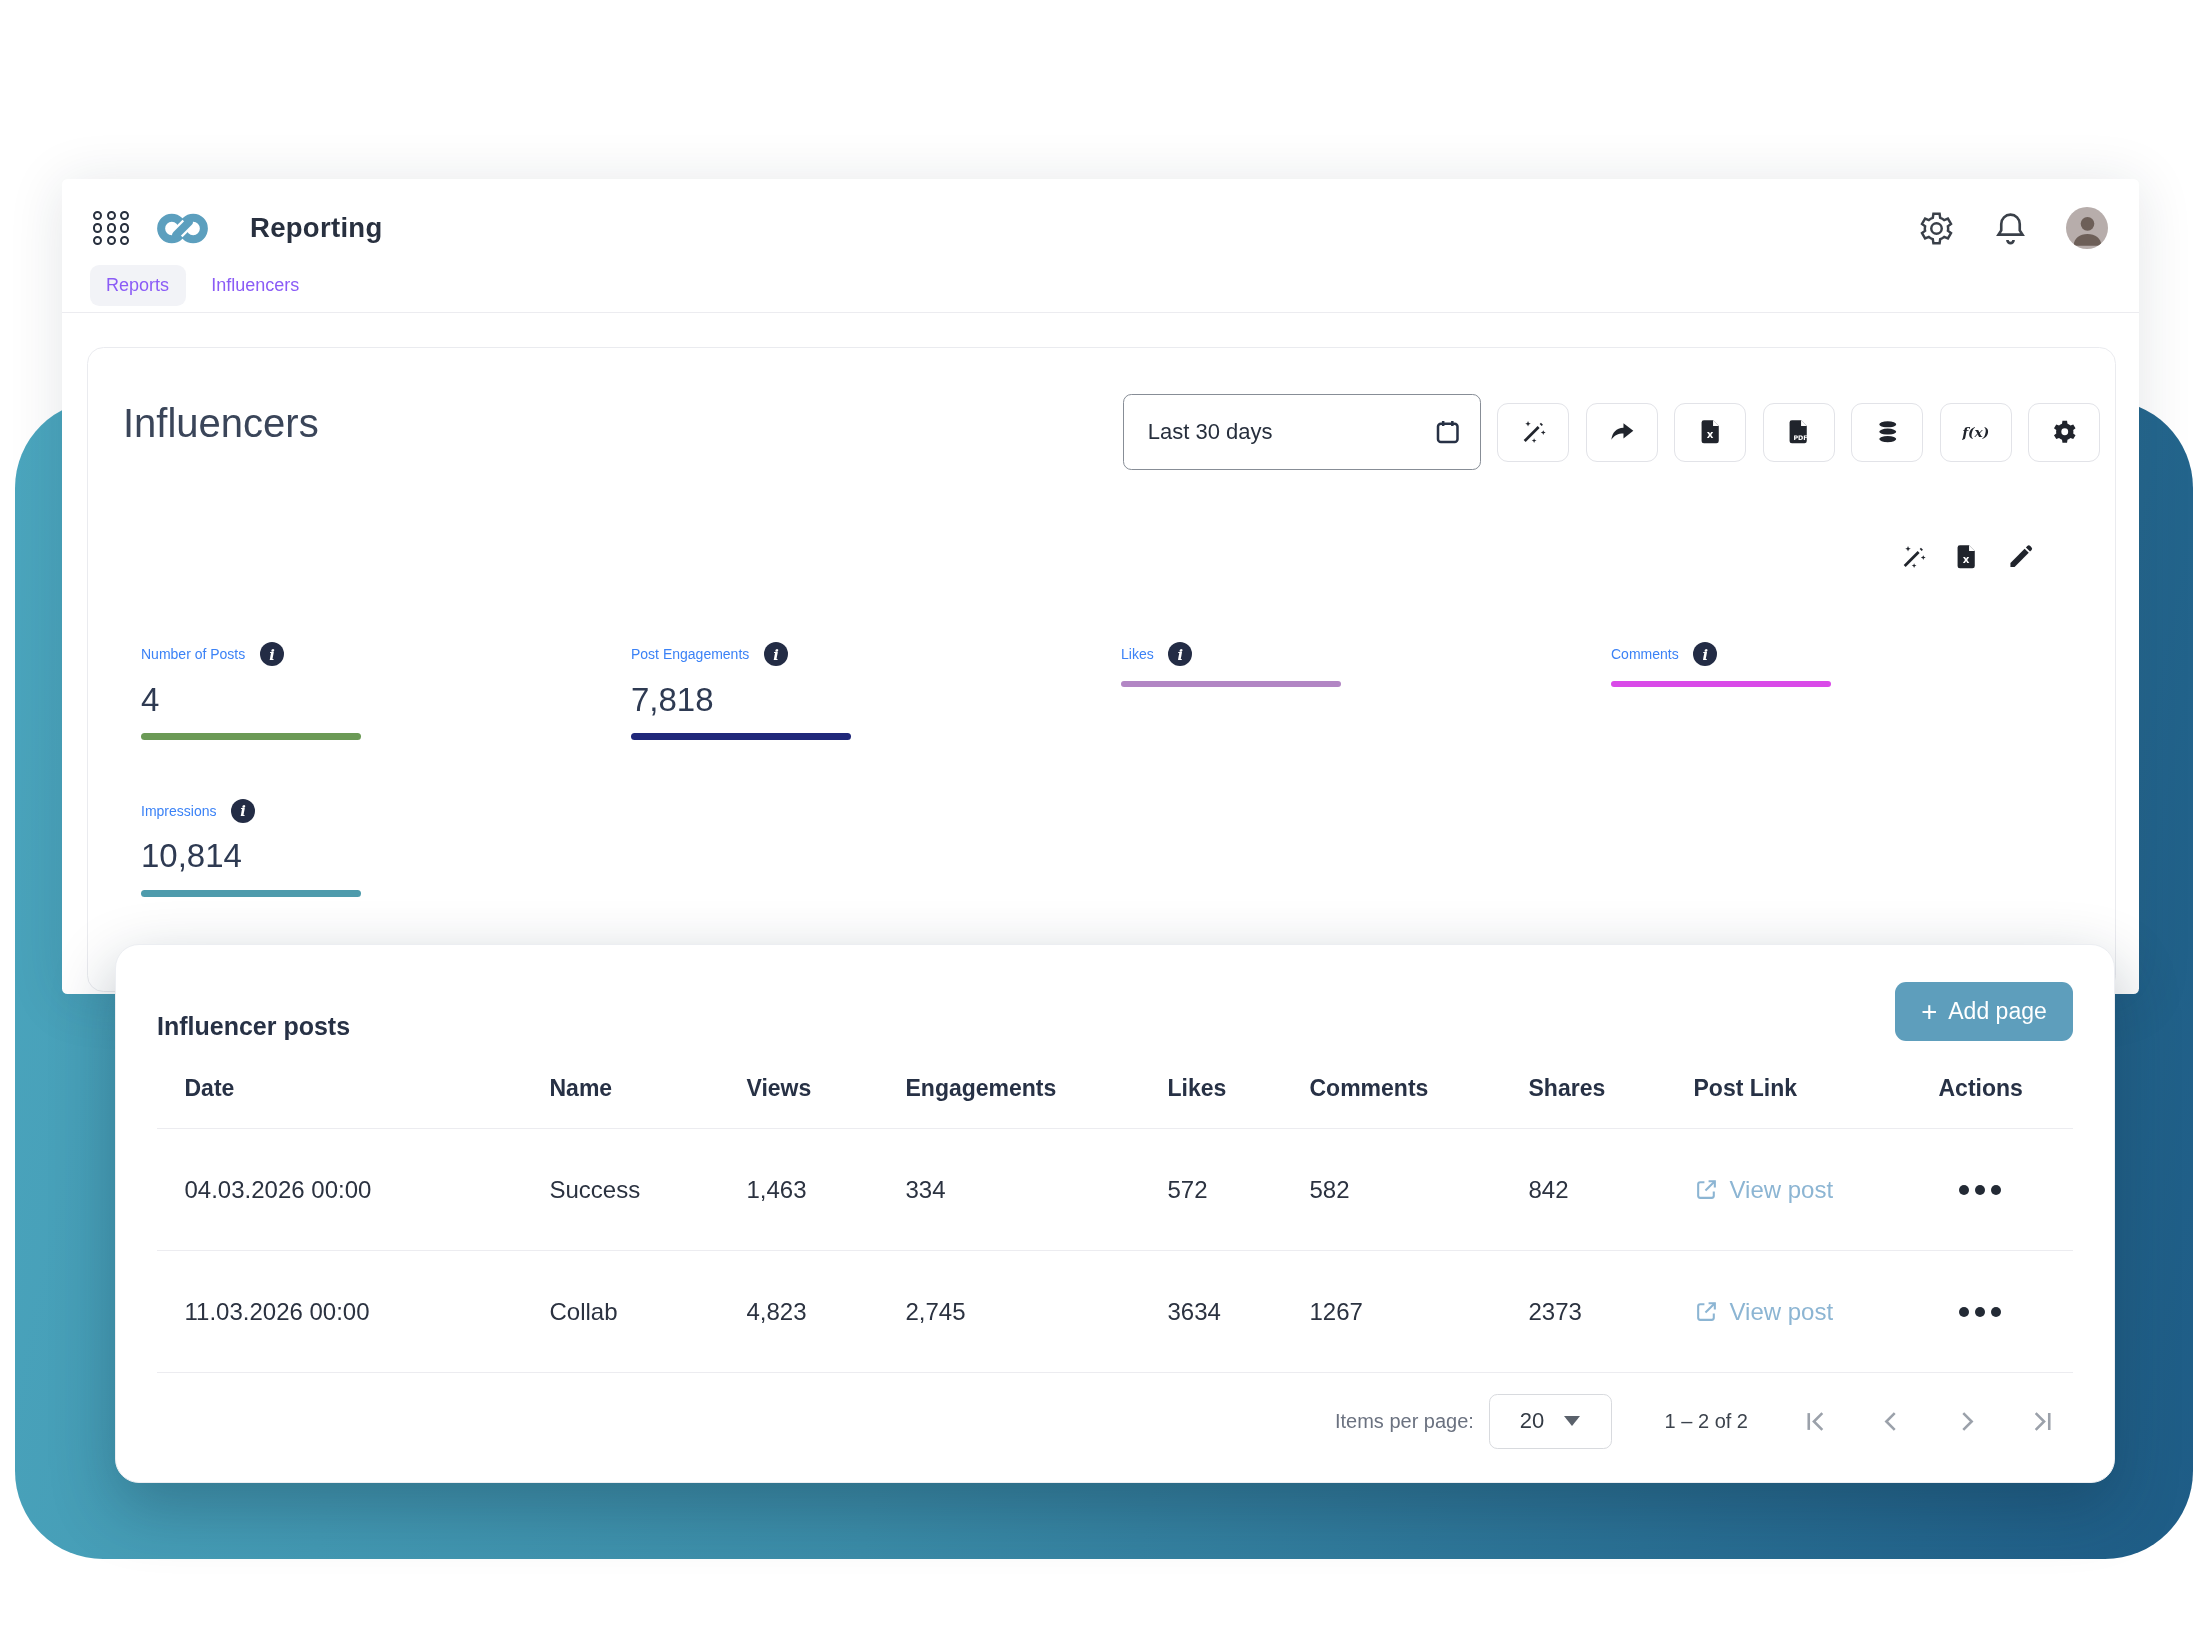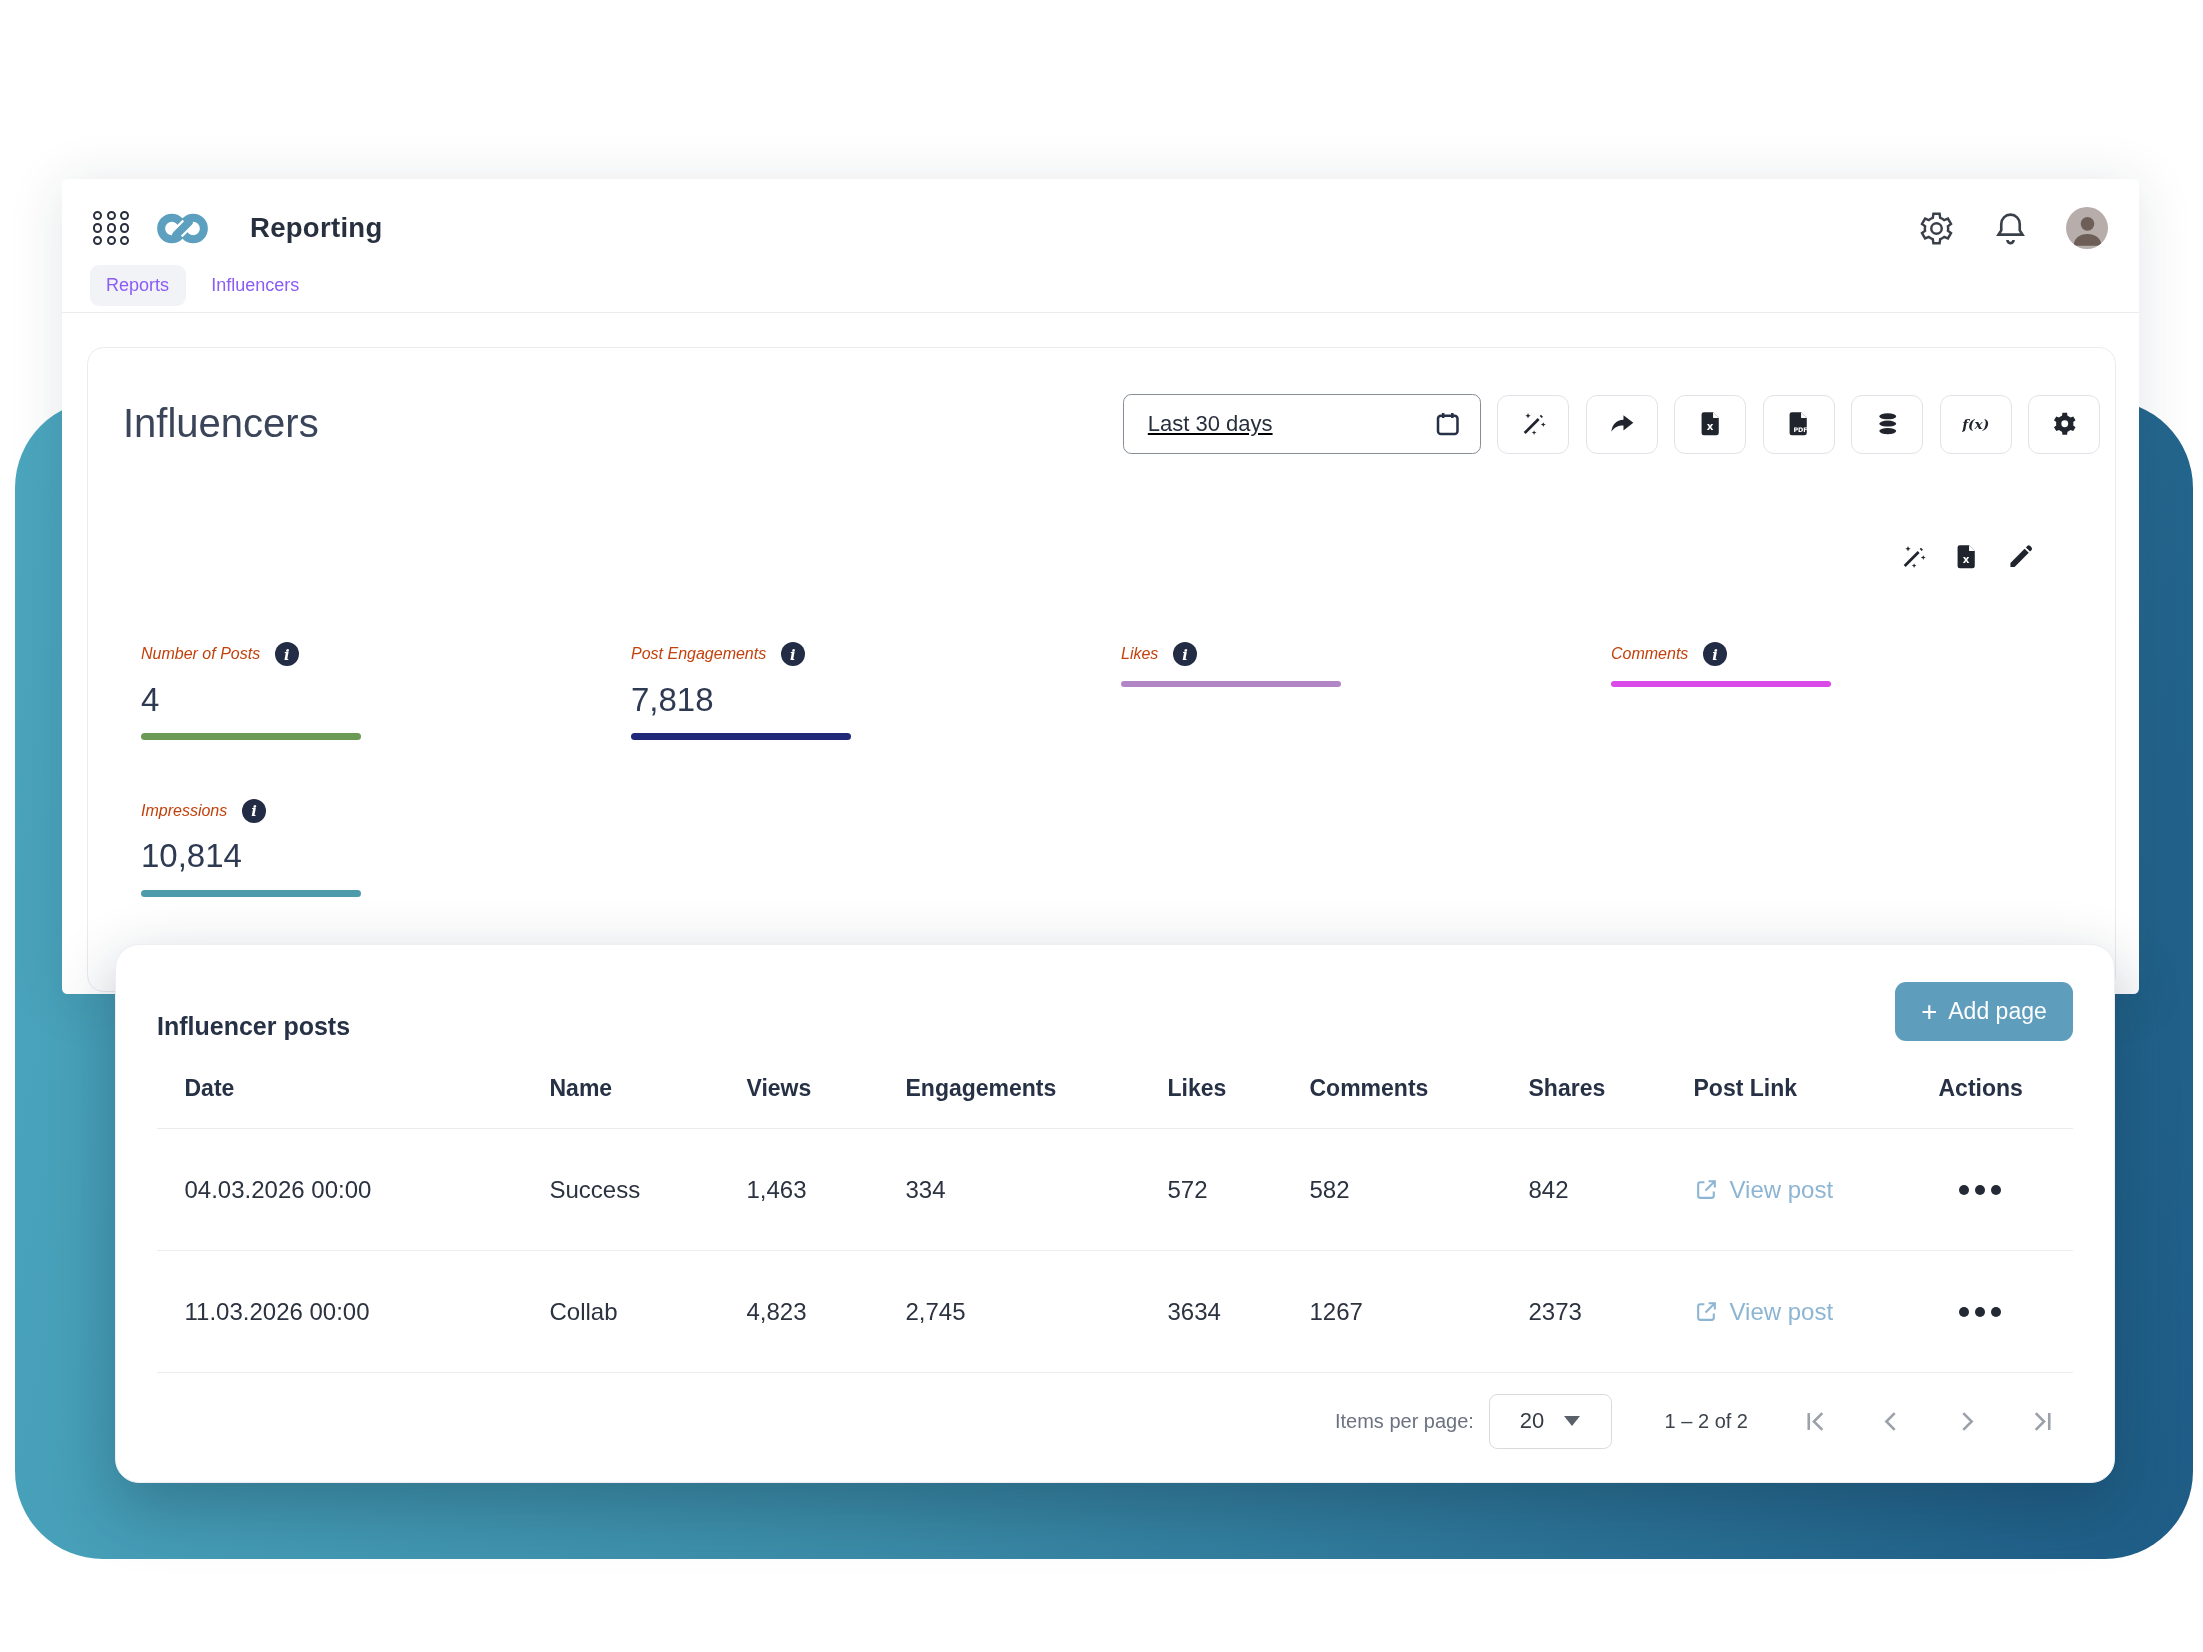--- a/index.html
+++ b/index.html
@@ -29,35 +29,35 @@
     border-bottom:0.9px solid #ececf0; display:flex; align-items:center; padding:0 27.5px; gap:9.2px; }
   .crumb { font-size:18px; color:#8b5cf6; padding:10px 16.5px; border-radius:9.2px; }
   .crumb.active { background:#f2f3f7; }
 
   
   .report-card { position:absolute; left:25px; top:168px; width:2029px; height:645px;
     background:#fff; border:0.9px solid #eaebef; border-radius:16.5px; }
   .report-title { position:absolute; left:35px; top:53px; font-size:40px; font-weight:400; color:#3a4559; }
 
   .toolbar { position:absolute; top:46px; right:14.7px; display:flex; gap:16.5px; align-items:center; }
-  .date-input { width:358px; height:60px; border:1.5px solid #878d96; border-radius:8.3px;
-    display:flex; align-items:center; padding:0 18.4px 0 24px; background:#fff;text-decoration:underline; }
+  .date-input { width:358px; height:76px; border:1.5px solid #878d96; border-radius:8.3px;
+    display:flex; align-items:center; padding:0 18.4px 0 24px; background:#fff; }
   .date-input .dtxt { font-size:22px; color:#272f3d; }
   .date-input svg { margin-left:auto; width:27.5px; height:27.5px; }
   .tool-btn { width:72px; height:59px; border:0.9px solid #e2e3e8; border-radius:11px; background:#fff;
     display:flex; align-items:center; justify-content:center; }
   .tool-btn svg { width:27.5px; height:27.5px; }
 
   .widget-actions { position:absolute; top:195px; right:81px; display:flex; gap:26px; align-items:center; }
   .widget-actions svg { width:27.5px; height:27.5px; }
 
   .metrics { position:absolute; left:53px; top:294px; display:grid;
     grid-template-columns:repeat(4,490px); row-gap:59px; }
   .metric-label-row { display:flex; align-items:center; gap:14.7px; }
-  .metric-label { font-size:16px; font-weight:500; color:#c2410c;font-style:italic; }
+  .metric-label { font-size:14px; font-weight:500; color:#3b82f6; }
   .info-icon { width:24px; height:24px; border-radius:50%; background:#232c45; color:#fff;
     display:flex; align-items:center; justify-content:center; font-size:14.7px; font-weight:bold;
     font-family:"DejaVu Serif",serif; font-style:italic; }
   .metric-value { margin-top:14.7px; font-size:33px; color:#2e3a52; }
   .metric-bar { display:block; margin-top:14.7px; width:220px; height:6.4px; border-radius:3.7px; background:#999; }
 
   
   .posts-card { position:absolute; left:115px; top:944px; width:2000px; height:539px;
     background:#fff; border:0.9px solid #eceef2; border-radius:24px;
     box-shadow:0 24px 64px rgba(12,35,55,.30); overflow:hidden; }

